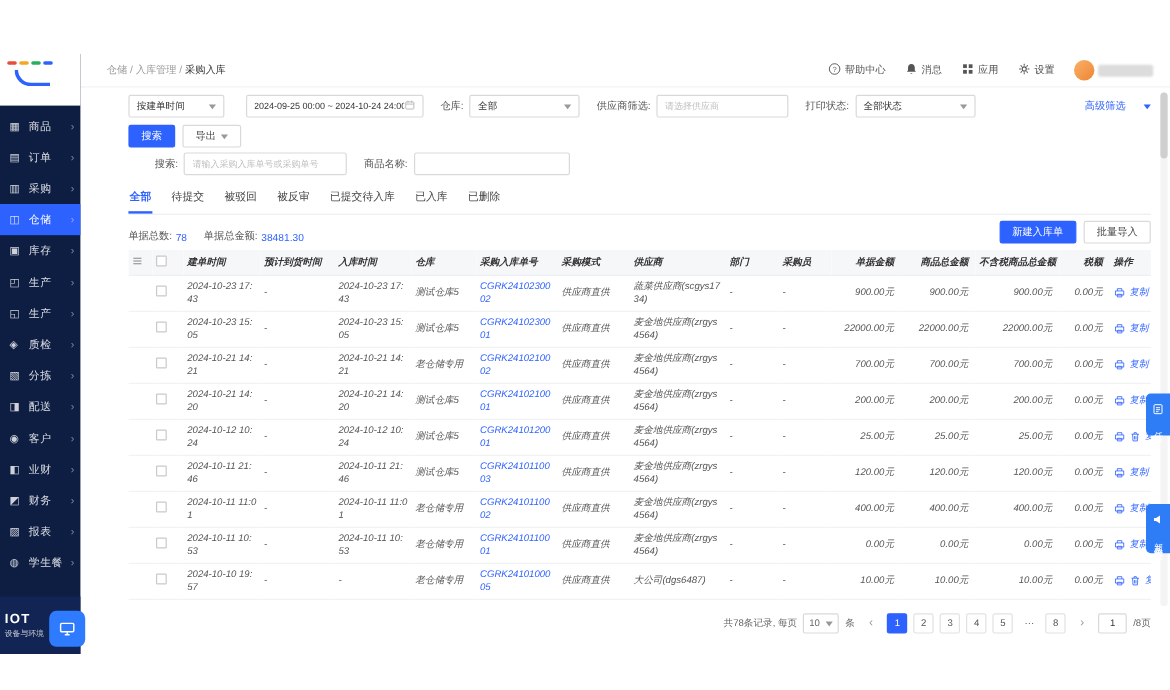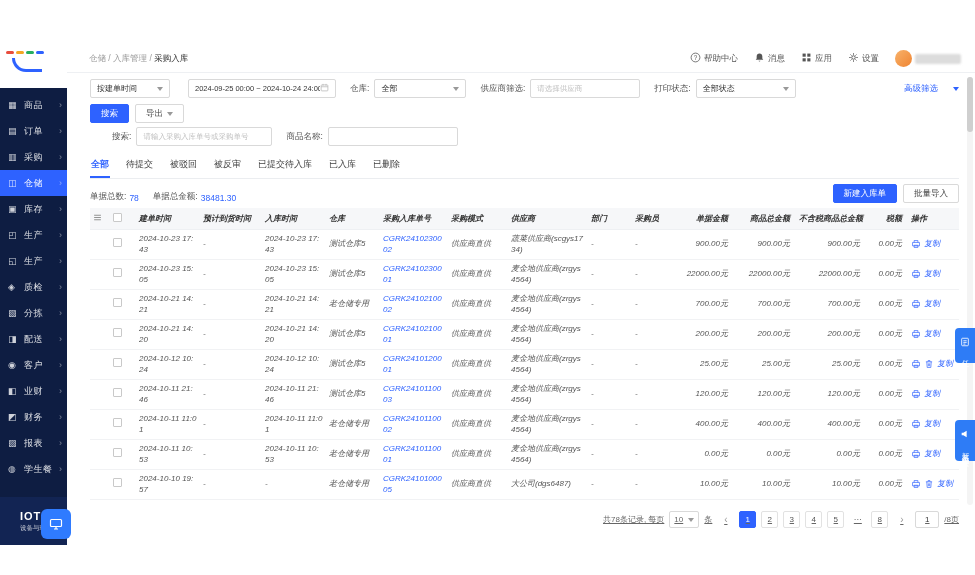--- a/index.html
+++ b/index.html
@@ -15,38 +15,38 @@
   .logo-bars span { height:3px; border-radius:2px; display:block; }
   .logo-swoosh { width:30px; height:14px; border-bottom:3px solid #2e62ff; border-left:3px solid #2e62ff; border-radius:0 0 0 14px; margin-left:6px; }
   .menu { flex:0 0 auto; padding-top:4px; }
   .side-item { height:26px; display:flex; align-items:center; padding:0 5px 0 8px;
     color:rgba(255,255,255,.85); font-size:9px; cursor:pointer; }
   .side-item .si-icon { width:12px; font-size:9px; margin-right:4px; color:rgba(255,255,255,.8); }
   .side-item .si-label { flex:1; letter-spacing:.5px; }
   .side-item .si-chev { font-size:9px; color:rgba(255,255,255,.45); }
   .side-item.active { background:#2e62ff; color:#fff; }
   .iot { margin-top:auto; background:#122453; height:48px; display:flex; align-items:center;
-    padding:0 4px 0 20px; color:#fff; position:relative; }
+    padding:0 4px 0 4px; color:#fff; position:relative; }
   .iot-title { font-size:11px; font-weight:bold; letter-spacing:1px; }
   .iot-sub { font-size:6.5px; color:rgba(255,255,255,.75); margin-top:2px; }
   .iot-badge { position:absolute; right:-4px; bottom:6px; width:30px; height:30px;
     background:#2f7bff; border-radius:6px; display:flex; align-items:center; justify-content:center; }
 
   
   .topbar { position:absolute; left:67px; top:45px; right:0; height:28px; background:#fff;
     border-bottom:1px solid #eef0f3; display:flex; align-items:center; padding:0 14px 0 22px; }
   .crumb { font-size:8.5px; color:#999; }
   .crumb b { color:#333; font-weight:normal; }
   .top-right { margin-left:auto; display:flex; align-items:center; gap:16px; font-size:8.5px; color:#555; }
   .top-item { display:flex; align-items:center; gap:3px; cursor:pointer; }
   .avatar { width:17px; height:17px; border-radius:50%; background:linear-gradient(135deg,#f8b26a,#ef8432); }
   .name-blur { width:46px; height:10px; background:#dcdcdc; border-radius:2px; filter:blur(1px); }
 
   
-  .content { position:absolute; left:54px; top:73px; right:0; height:472px; background:#fff;
+  .content { position:absolute; left:71px; top:73px; right:0; height:472px; background:#fff;
     padding:6px 16px 0 36px; }
   .frow { display:flex; align-items:center; font-size:8.5px; color:#555; }
   .frow .lbl { margin:0 5px 0 14px; white-space:nowrap; }
   .sel, .inp { height:19px; border:1px solid #d9d9d9; border-radius:2px; background:#fff;
     display:flex; align-items:center; padding:0 6px; font-size:8px; color:#333; }
   .inp input { border:0; outline:0; width:100%; font-size:7.5px; color:#333; background:transparent;
     font-family:"Liberation Sans","DejaVu Sans",sans-serif; }
   .inp input::placeholder { color:#bfbfbf; }
   .caret { width:0; height:0; border-left:3px solid transparent; border-right:3px solid transparent;
     border-top:4px solid #999; margin-left:auto; }
@@ -76,21 +76,21 @@
   td.num, th.num { text-align:right; padding-right:6px; }
   a.link { color:#2e62ff; text-decoration:none; cursor:pointer; }
   .chk { width:9px; height:9px; border:1px solid #c9c9c9; border-radius:1px; display:inline-block; background:#fff; }
   .c-ops { white-space:nowrap; }
   .op { color:#2e62ff; display:inline-block; margin-right:3px; cursor:pointer; vertical-align:middle; }
   .op svg { display:block; }
   .op-link { color:#2e62ff; font-size:8px; cursor:pointer; }
 
   
   .pager { display:flex; align-items:center; justify-content:flex-end; gap:5px;
-    margin-top:8px; font-size:8px; color:#666;text-decoration:underline; }
+    margin-top:8px; font-size:8px; color:#666; }
   .pp-sel { height:17px; min-width:30px; border:1px solid #d9d9d9; border-radius:2px;
     display:flex; align-items:center; padding:0 4px; gap:3px; background:#fff; }
   .pg { min-width:17px; height:17px; border:1px solid #e2e2e2; border-radius:2px; background:#fff;
     display:flex; align-items:center; justify-content:center; cursor:pointer; color:#555; }
   .pg.active { background:#2e62ff; border-color:#2e62ff; color:#fff; }
   .pg.dots { border:0; background:transparent; cursor:default; }
   .pg.nav { border:0; background:transparent; font-size:10px; color:#999; }
   .jump { width:24px; height:17px; border:1px solid #d9d9d9; border-radius:2px; text-align:center;
     font-size:8px; color:#333; outline:none; }
 

